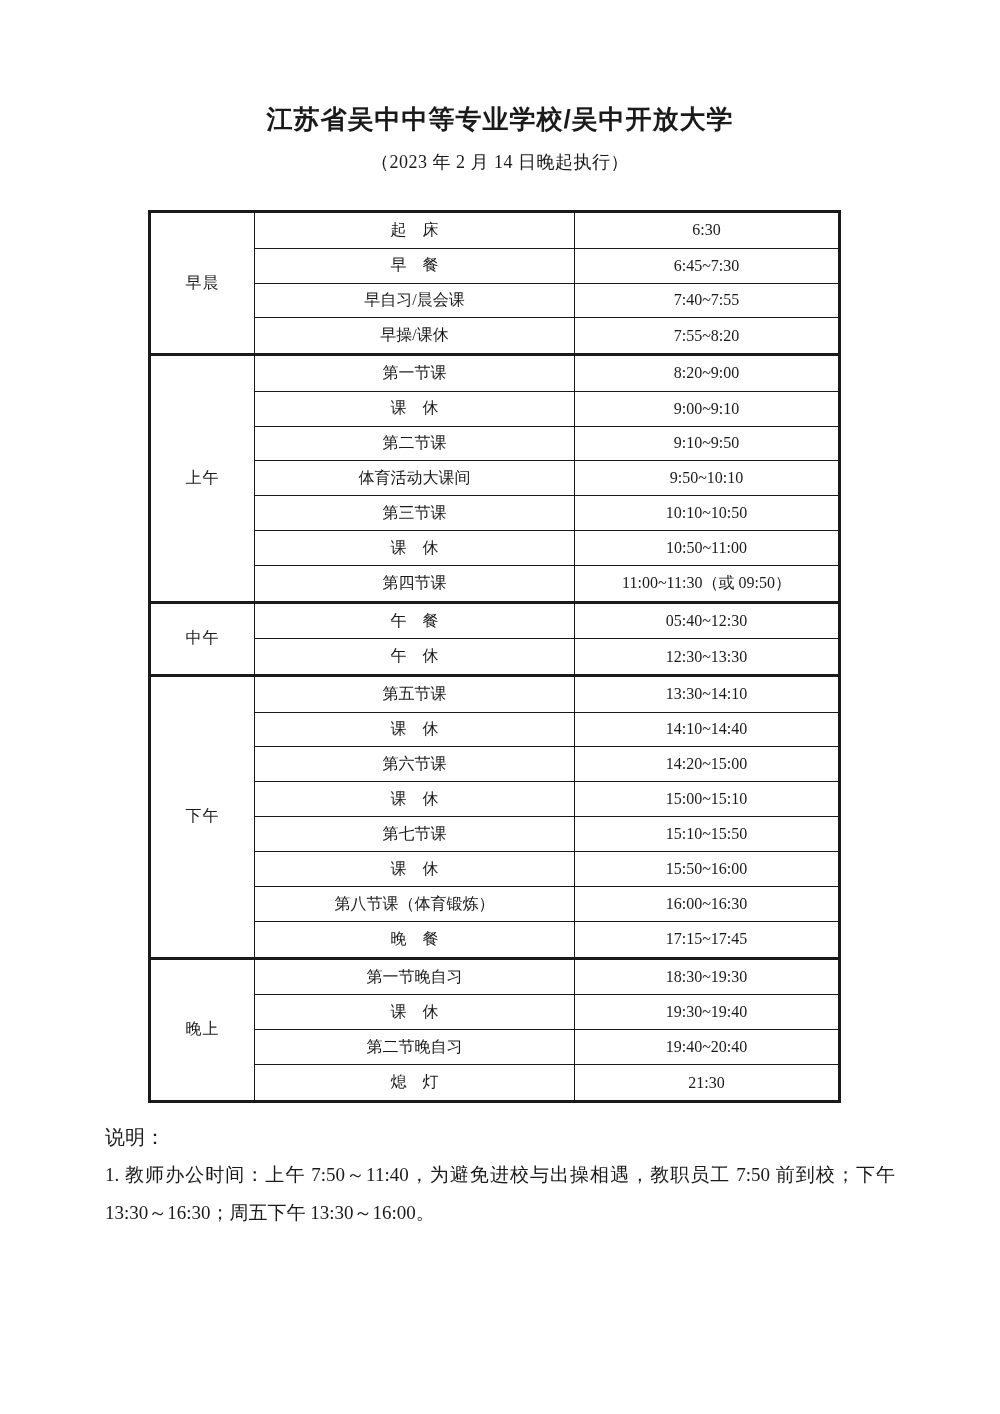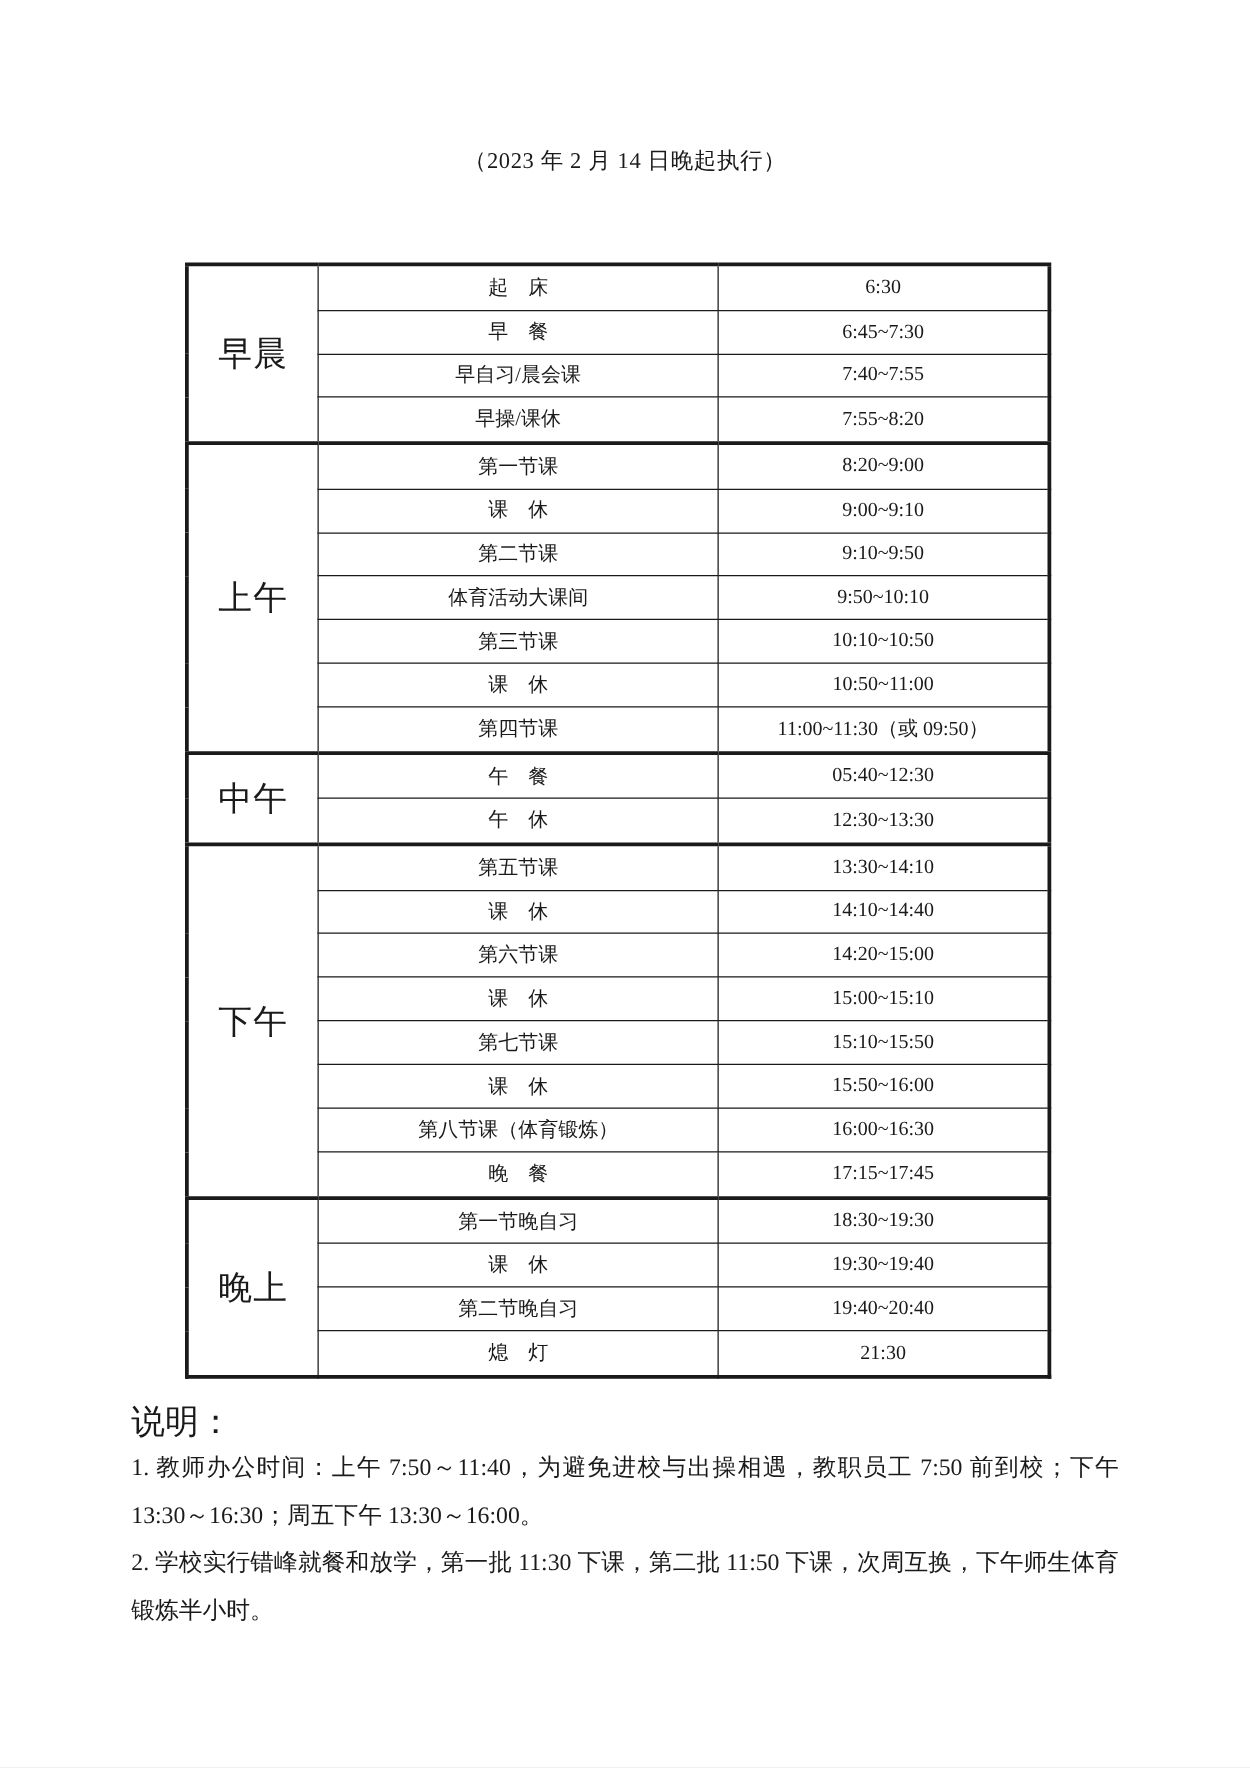--- a/index.html
+++ b/index.html
@@ -59,48 +59,49 @@
     text-align: center;
     vertical-align: middle;
     font-size: 16px;
     padding: 0;
     overflow: hidden;
   }
   table.schedule {
     border: 3px solid #1a1a1a;
   }
   table.schedule td.period {
-    font-size: 27px;
+    font-size: 16px;
     letter-spacing: 1px;
   }
   table.schedule tr.section-start td {
     border-top: 3px solid #1a1a1a;
   }
   .notes {
     position: absolute;
     top: 1118px;
     left: 105px;
     width: 790px;
     font-size: 19px;
     line-height: 38px;
     text-align: justify;
   }
   .notes-heading {
-    font-size: 27px;
+    font-size: 20px;
   }
   .note-item {
     margin: 0;
   }
 </style>
 </head>
 <body>
 
 <div class="page">
 
   <div class="header">
+    <div class="title-line">江苏省吴中中等专业学校/吴中开放大学</div>
     <div class="date-note">（2023 年 2 月 14 日晚起执行）</div>
   </div>
 
   <table class="schedule">
     <colgroup>
       <col style="width:105px">
       <col style="width:320px">
       <col style="width:265px">
     </colgroup>
     <tbody id="schedule-body">
@@ -208,16 +209,15 @@
         <tr>
           <td class="activity">熄　灯</td>
           <td class="time">21:30</td>
         </tr>
       </tbody>
   </table>
 
   <div class="notes">
     <div class="notes-heading">说明：</div>
     <p class="note-item">1. 教师办公时间：上午 7:50～11:40，为避免进校与出操相遇，教职员工 7:50 前到校；下午 13:30～16:30；周五下午 13:30～16:00。</p>
-    <p class="note-item">2. 学校实行错峰就餐和放学，第一批 11:30 下课，第二批 11:50 下课，次周互换，下午师生体育锻炼半小时。</p>
   </div>
 
 </div>
 
 </body></html>

